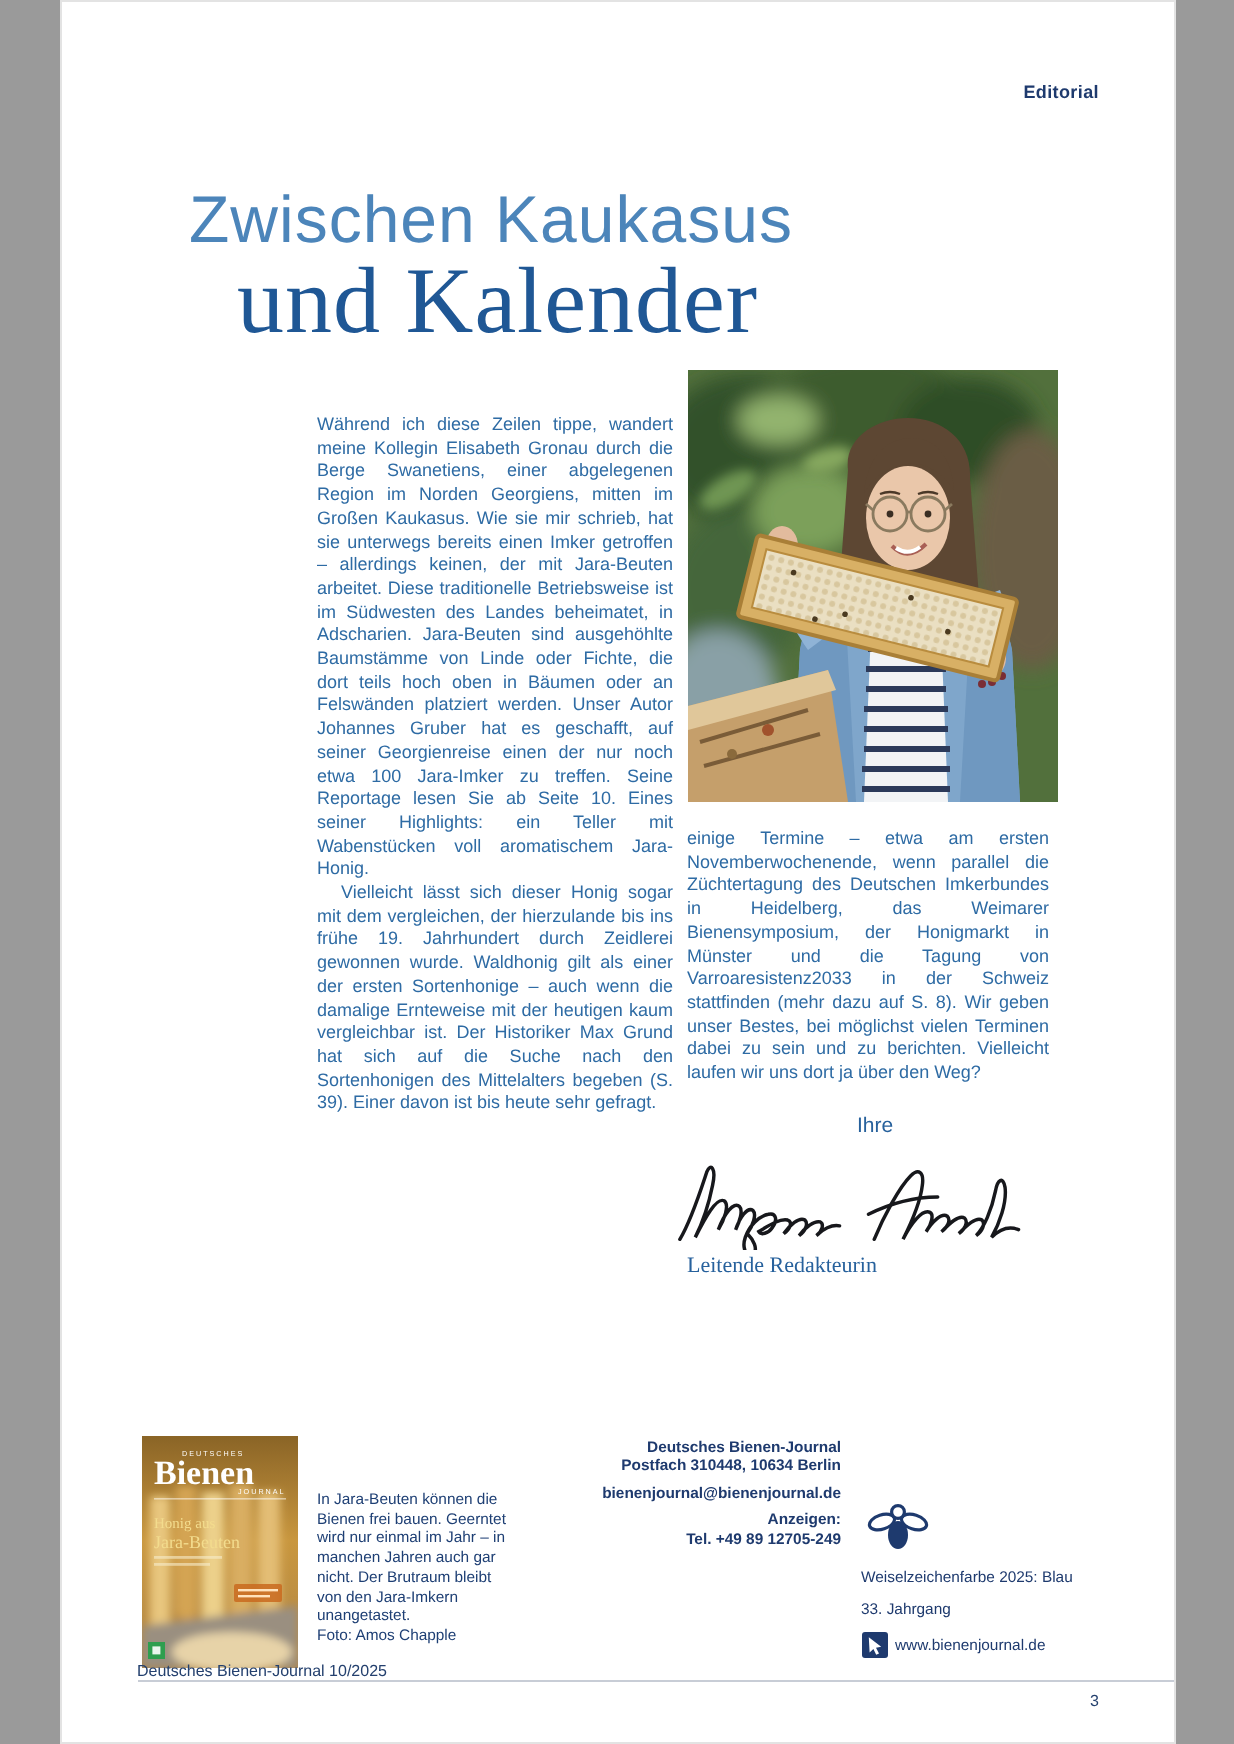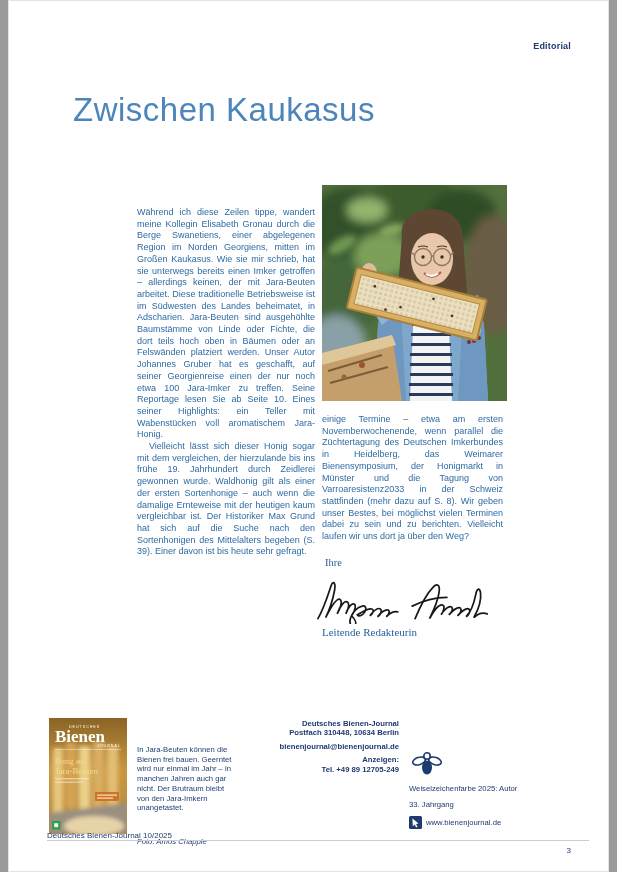--- a/index.html
+++ b/index.html
@@ -1,17 +1,17 @@
 <!DOCTYPE html>
 <html lang="de"><head>
 <meta charset="utf-8">
 <style>
   html,body{margin:0;padding:0;background:#9a9a9a;}
   #page{
-    position:relative;width:601px;height:872px;background:#ffffff;
+    position:relative;width:558px;height:872px;background:#ffffff;
     margin:0 auto;overflow:hidden;border:1px solid #e3e3e3;box-sizing:border-box;
     font-family:"Liberation Sans",sans-serif;
   }
   
   .eyebrow{
     position:absolute;top:40px;right:37px;font-size:9px;font-weight:bold;
     color:#1e3a6e;letter-spacing:.2px;
   }
   .title1{
     position:absolute;left:64px;top:92px;font-size:33px;font-weight:300;
@@ -28,55 +28,57 @@
   }
   .col-left p{margin:0;}
   .col-left p.indent{text-indent:12px;}
   .col-right{position:absolute;left:313px;top:184px;width:185px;}
   .photo{display:block;width:185px;height:216px;}
   .col-right .cont{
     margin:13px 0 0 0;font-size:9px;line-height:11.7px;color:#2e6ba4;
     text-align:justify;width:181px;
   }
   .ihre{
-    margin:14px 0 0 3px;font-family:Liberation Serif, serif;font-size:10.5px;
+    margin:14px 0 0 3px;font-family:Liberation Sans, sans-serif;font-size:10.5px;
     color:#27619c;
+    text-align:center;
   }
   .signature{display:block;margin:2px 0 0 -6px;}
   .byline{
     margin:2px 0 0 0;font-family:"Liberation Serif",serif;font-size:11px;
     color:#27619c;
   }
   
   .cover{position:absolute;left:40px;top:717px;width:78px;height:116px;display:block;}
   .caption{
     position:absolute;left:128px;top:744px;width:96px;font-size:7.7px;
     line-height:9.7px;color:#1e3f74;
   }
-  .caption .credit{margin-top:24px;font-style:italic;}
+  .caption .credit{margin-top:0;}
   .contact{
     position:absolute;left:215px;top:718px;width:175px;text-align:right;
     font-size:7.7px;line-height:9.4px;color:#1e3a6e;font-weight:bold;
   }
   .contact .grp{margin-top:4px;}
   .meta{position:absolute;left:400px;top:750px;width:170px;font-size:7.7px;color:#1e3a6e;}
   .meta .bee{display:block;margin-left:2px;}
   .meta .line{margin-top:7px;}
   .meta .urlrow{margin-top:7px;display:flex;align-items:center;gap:4px;}
   .rule{position:absolute;left:38px;top:839px;width:542px;height:1px;background:#c8cdd6;}
   .foot-issue{position:absolute;left:38px;top:830px;font-size:8px;color:#24406e;}
   .foot-page{position:absolute;right:37px;top:845px;font-size:8px;color:#24406e;}
 </style>
 </head>
 <body>
 
 <div id="page">
 
   <div class="eyebrow">Editorial</div>
   <div class="title1">Zwischen Kaukasus</div>
+  <div class="title2">und Kalender</div>
 
   <div class="col-left">
     <p>Während ich diese Zeilen tippe, wandert meine Kollegin Elisabeth Gronau durch die Berge Swanetiens, einer abgelegenen Region im Norden Georgiens, mitten im Großen Kaukasus. Wie sie mir schrieb, hat sie unterwegs bereits einen Imker getroffen – allerdings keinen, der mit Jara-Beuten arbeitet. Diese traditionelle Betriebsweise ist im Südwesten des Landes beheimatet, in Adscharien. Jara-Beuten sind ausgehöhlte Baumstämme von Linde oder Fichte, die dort teils hoch oben in Bäumen oder an Felswänden platziert werden. Unser Autor Johannes Gruber hat es geschafft, auf seiner Georgienreise einen der nur noch etwa 100 Jara-Imker zu treffen. Seine Reportage lesen Sie ab Seite 10. Eines seiner Highlights: ein Teller mit Wabenstücken voll aromatischem Jara-Honig.</p>
     <p class="indent">Vielleicht lässt sich dieser Honig sogar mit dem vergleichen, der hierzulande bis ins frühe 19. Jahrhundert durch Zeidlerei gewonnen wurde. Waldhonig gilt als einer der ersten Sortenhonige – auch wenn die damalige Ernteweise mit der heutigen kaum vergleichbar ist. Der Historiker Max Grund hat sich auf die Suche nach den Sortenhonigen des Mittelalters begeben (S. 39). Einer davon ist bis heute sehr gefragt.</p>
   </div>
 
   <div class="col-right">
 
     <svg class="photo" viewBox="0 0 185 216" xmlns="http://www.w3.org/2000/svg">
       <defs>
@@ -260,21 +262,21 @@
 
   <div class="meta">
     <svg class="bee" width="32" height="26" viewBox="0 0 32 26" xmlns="http://www.w3.org/2000/svg">
       <g stroke="#1e3a6e" stroke-width="1.6" fill="none">
         <ellipse cx="8" cy="10" rx="6.5" ry="3.6" transform="rotate(-18 8 10)"></ellipse>
         <ellipse cx="24" cy="10" rx="6.5" ry="3.6" transform="rotate(18 24 10)"></ellipse>
         <circle cx="16" cy="5" r="3.2" fill="#ffffff"></circle>
       </g>
       <ellipse cx="16" cy="16.5" rx="5" ry="7" fill="#1e3a6e"></ellipse>
     </svg>
-    <div class="line">Weiselzeichenfarbe 2025: Autor</div>
+    <div class="line">Weiselzeichenfarbe 2025: Blau</div>
     <div class="line">33. Jahrgang</div>
     <div class="urlrow">
       <svg width="13" height="13" viewBox="0 0 13 13" xmlns="http://www.w3.org/2000/svg">
         <rect width="13" height="13" rx="1.5" fill="#1e3a6e"></rect>
         <polygon points="3.4,2.6 9.6,7.4 7,7.9 8.5,10.8 7.1,11.4 5.7,8.5 3.8,10.2" fill="#ffffff"></polygon>
       </svg>
       <span>www.bienenjournal.de</span>
     </div>
   </div>
 

